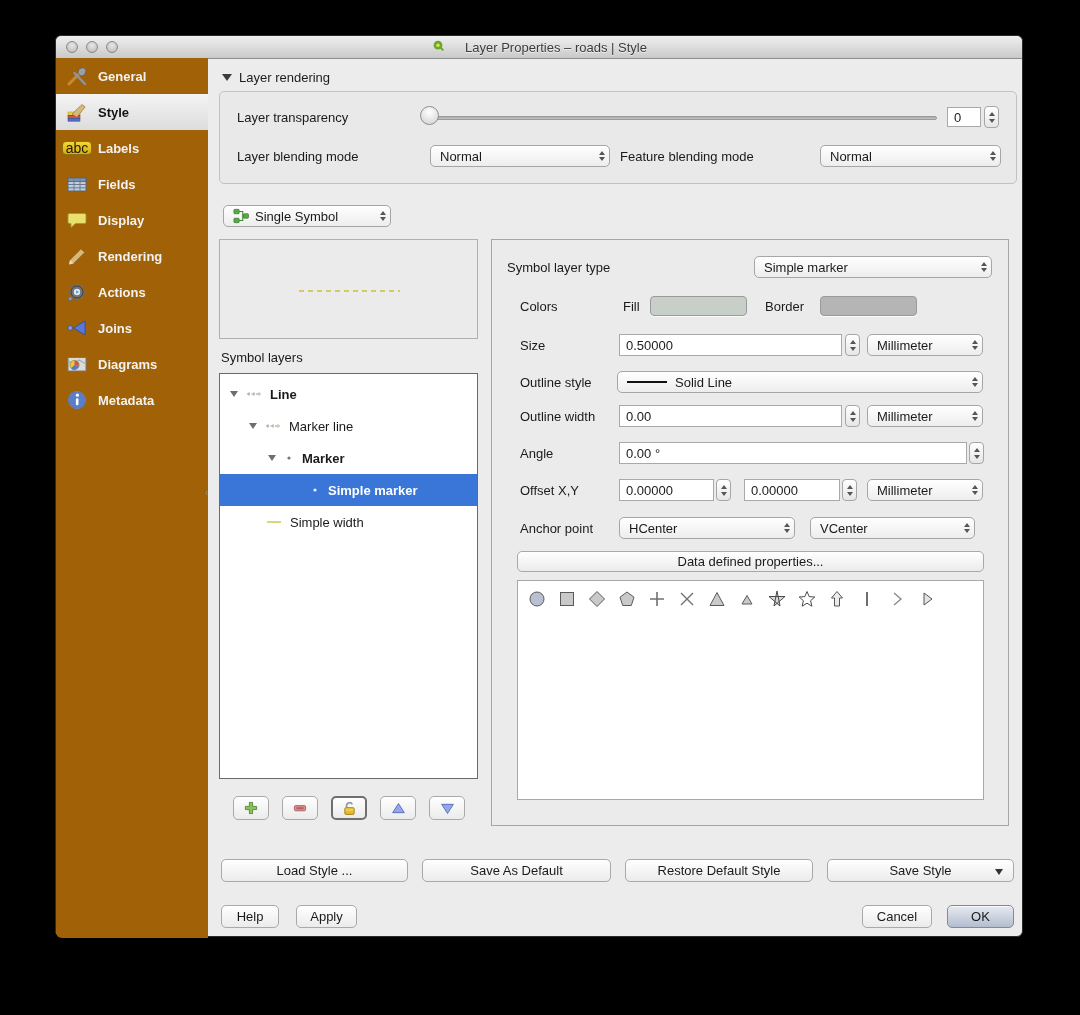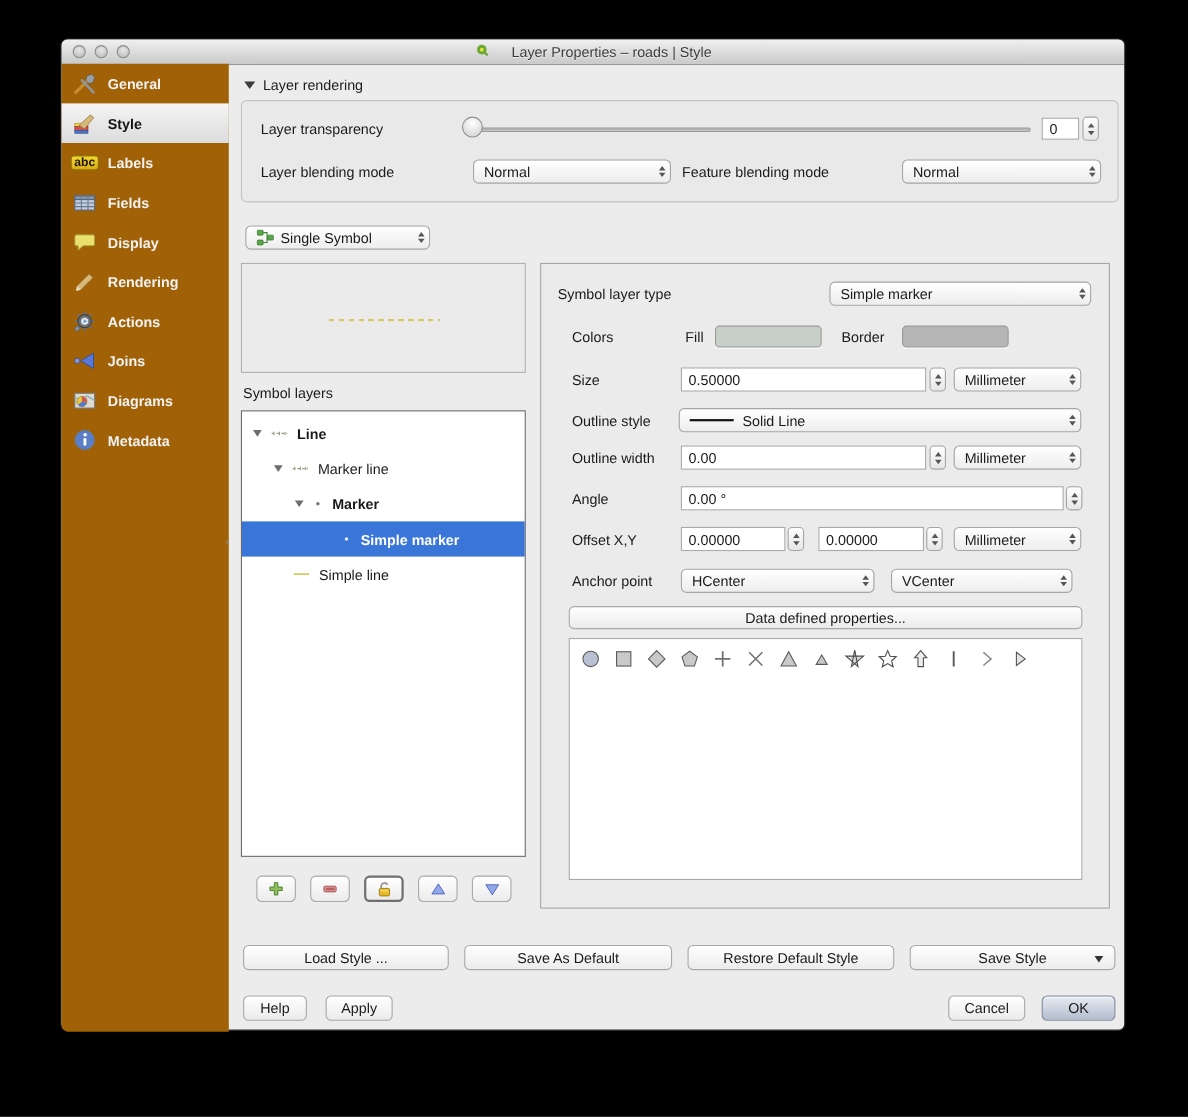--- a/index.html
+++ b/index.html
@@ -16,21 +16,21 @@
   .title-wrap{display:flex;align-items:center;gap:20px;}
   .title-text{font-size:13px;color:#3c3c3c;text-shadow:0 1px 0 rgba(255,255,255,.6);}
   
   .sidebar{position:absolute;left:0;top:22px;width:152px;height:880px;background:#a16207;border-radius:0 0 0 6px;}
   .side-item{position:relative;height:36px;display:flex;align-items:center;padding-left:8px;box-sizing:border-box;
              color:#f2f2f2;font-weight:700;cursor:default;}
   .side-item .sicon{width:26px;height:24px;display:flex;align-items:center;justify-content:center;flex:0 0 26px;}
   .side-item .slabel{margin-left:8px;}
   .side-item.selected{background:linear-gradient(#f4f4f4,#dcdcdc);color:#141414;}
   .labels-badge{background:linear-gradient(#f2d832,#d8ae14);border:1px solid #8a7208;border-radius:4px;
-                color:#201800;font-size:11px;font-weight:700;padding:1px 3px;line-height:10px;}
+                color:#201800;font-size:14px;font-weight:400;padding:1px 3px;line-height:10px;}
   
   .btn{background:linear-gradient(#ffffff,#ebebeb);border:1px solid #a9a9a9;border-radius:5px;
        display:flex;align-items:center;justify-content:center;font-size:13px;color:#1a1a1a;box-sizing:border-box;
        box-shadow:0 1px 0 rgba(255,255,255,.7) inset;}
   .btn-ok{background:linear-gradient(#e7ebf1,#b3bdcf);border:1px solid #7e8a9d;}
   .select{position:absolute;background:linear-gradient(#ffffff,#ededed);border:1px solid #a6a6a6;border-radius:5px;
           height:22px;display:flex;align-items:center;padding:0 4px 0 9px;box-sizing:border-box;
           box-shadow:0 1px 0 rgba(255,255,255,.7) inset;}
   .select .val{flex:1;white-space:nowrap;overflow:hidden;}
   .ud{display:flex;flex-direction:column;align-items:center;gap:2px;margin-left:6px;}
@@ -300,21 +300,21 @@
             </svg>
           </span>
         <span>Simple marker</span>
       </div>
       <div class="trow" style="top:132px;padding-left:46px">
         <span class="ticon">
             <svg width="16" height="6" viewBox="0 0 16 6">
               <path d="M1 3h14" stroke="#d8ca5e" stroke-width="1.6"></path>
             </svg>
           </span>
-        <span>Simple line</span>
+        <span>Simple width</span>
       </div>
     </div>
 
     <span class="grip">‹</span>
 
     <div class="btn treebtn" style="left:177px">
       <svg width="16" height="16" viewBox="0 0 20 20">
           <path d="M8 3h4v5h5v4h-5v5H8v-5H3V8h5z" fill="#8cc05a" stroke="#4a7a28" stroke-width="1"></path>
         </svg>
     </div>

